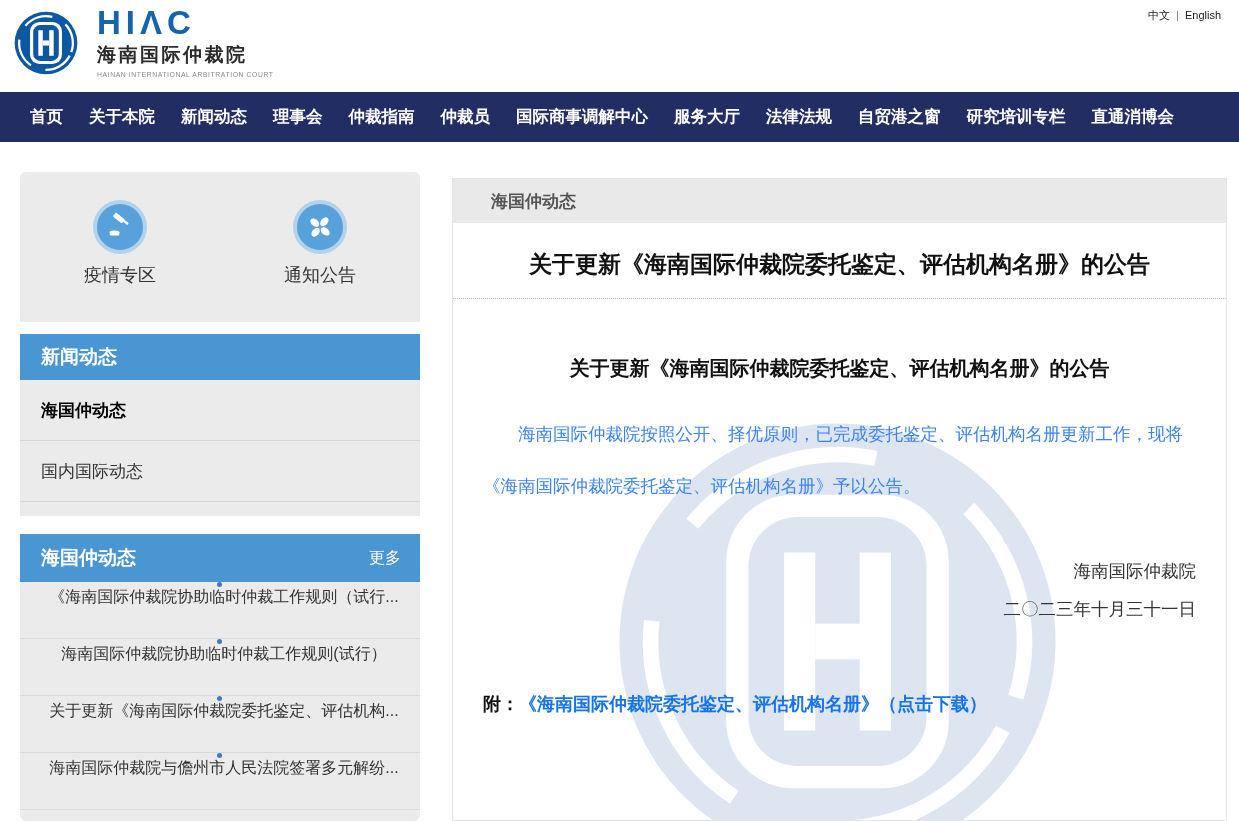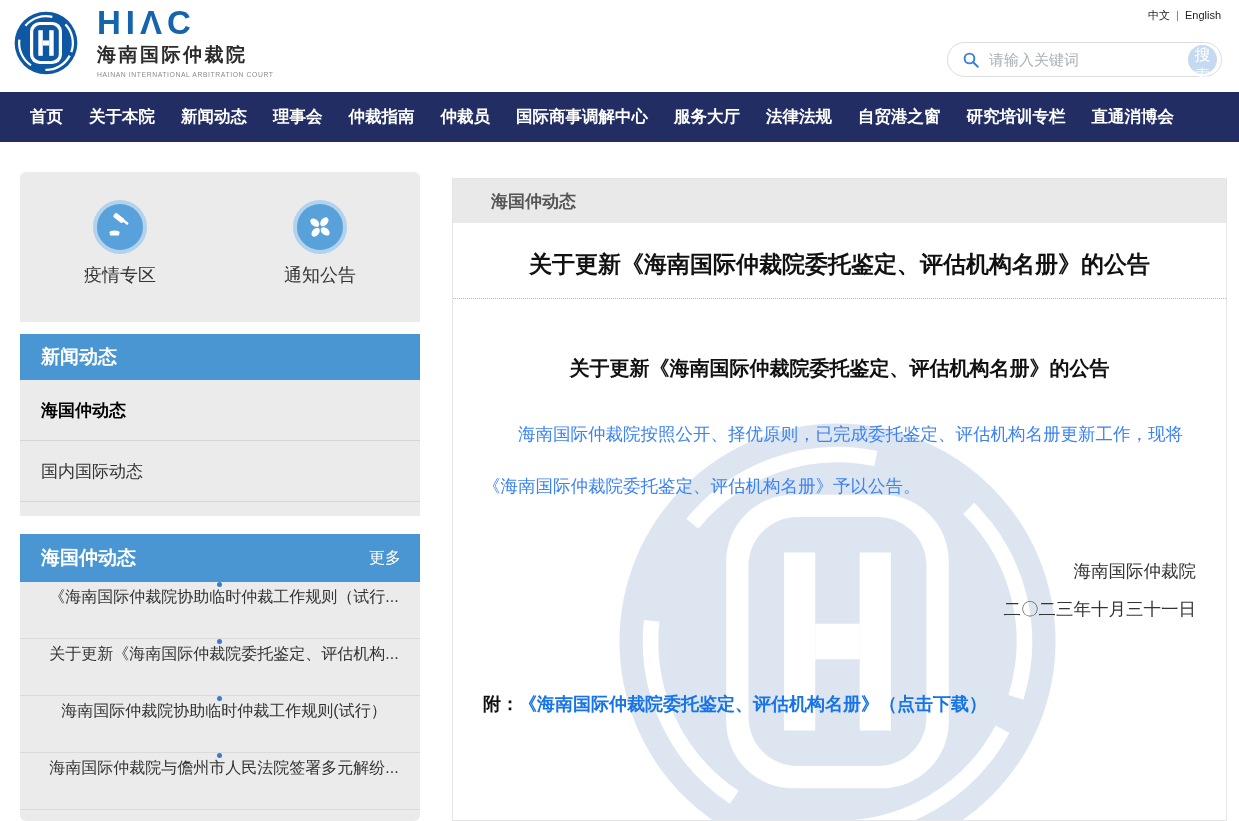--- a/index.html
+++ b/index.html
@@ -98,28 +98,20 @@
       </svg>
       <div class="brand-text" data-interactable="false">
         <span class="brand-acronym" data-interactable="false">HIΛC</span>
         <span class="brand-cn" data-interactable="false">海南国际仲裁院</span>
         <span class="brand-en" data-interactable="false">HAINAN INTERNATIONAL ARBITRATION COURT</span>
       </div>
     </div>
     <div class="lang-switch" data-interactable="false">
       <span data-interactable="true">中文</span><span class="sep" data-interactable="false">|</span><span data-interactable="true">English</span>
     </div>
-    <div class="search-box" data-interactable="false">
-      <svg class="search-icon" data-interactable="false" viewBox="0 0 24 24">
-        <circle cx="10" cy="10" r="6.5" fill="none" stroke="#3b7fd4" stroke-width="2.6"></circle>
-        <line x1="15" y1="15" x2="21" y2="21" stroke="#3b7fd4" stroke-width="2.6" stroke-linecap="round"></line>
-      </svg>
-      <input class="search-input" type="text" data-interactable="true" placeholder="请输入关键词" style="">
-      <button class="search-btn" data-interactable="true">搜索</button>
-    </div>
   </div>
 
   <div class="nav" data-interactable="false">
     <span class="nav-item" data-interactable="true">首页</span>
     <span class="nav-item" data-interactable="true">关于本院</span>
     <span class="nav-item" data-interactable="true">新闻动态</span>
     <span class="nav-item" data-interactable="true">理事会</span>
     <span class="nav-item" data-interactable="true">仲裁指南</span>
     <span class="nav-item" data-interactable="true">仲裁员</span>
     <span class="nav-item" data-interactable="true">国际商事调解中心</span>
@@ -176,25 +168,25 @@
         <span class="ph-title" data-interactable="false">海国仲动态</span>
         <span class="ph-more" data-interactable="true">更多</span>
       </div>
       <div class="news-list" data-interactable="false">
         <div class="news-row" data-interactable="true">
           <span class="bullet" data-interactable="false"></span>
           <span class="news-row-text" data-interactable="false">《海南国际仲裁院协助临时仲裁工作规则（试行...</span>
         </div>
         <div class="news-row" data-interactable="true">
           <span class="bullet" data-interactable="false"></span>
+          <span class="news-row-text" data-interactable="false">海南国际仲裁院协助临时仲裁工作规则(试行）</span>
+        </div>
+        <div class="news-row" data-interactable="true">
+          <span class="bullet" data-interactable="false"></span>
           <span class="news-row-text" data-interactable="false">关于更新《海南国际仲裁院委托鉴定、评估机构...</span>
-        </div>
-        <div class="news-row" data-interactable="true">
-          <span class="bullet" data-interactable="false"></span>
-          <span class="news-row-text" data-interactable="false">海南国际仲裁院协助临时仲裁工作规则(试行）</span>
         </div>
         <div class="news-row" data-interactable="true">
           <span class="bullet" data-interactable="false"></span>
           <span class="news-row-text" data-interactable="false">海南国际仲裁院与儋州市人民法院签署多元解纷...</span>
         </div>
       </div>
       <div class="news-list-tail" data-interactable="false"></div>
     </div>
   </div>
 

